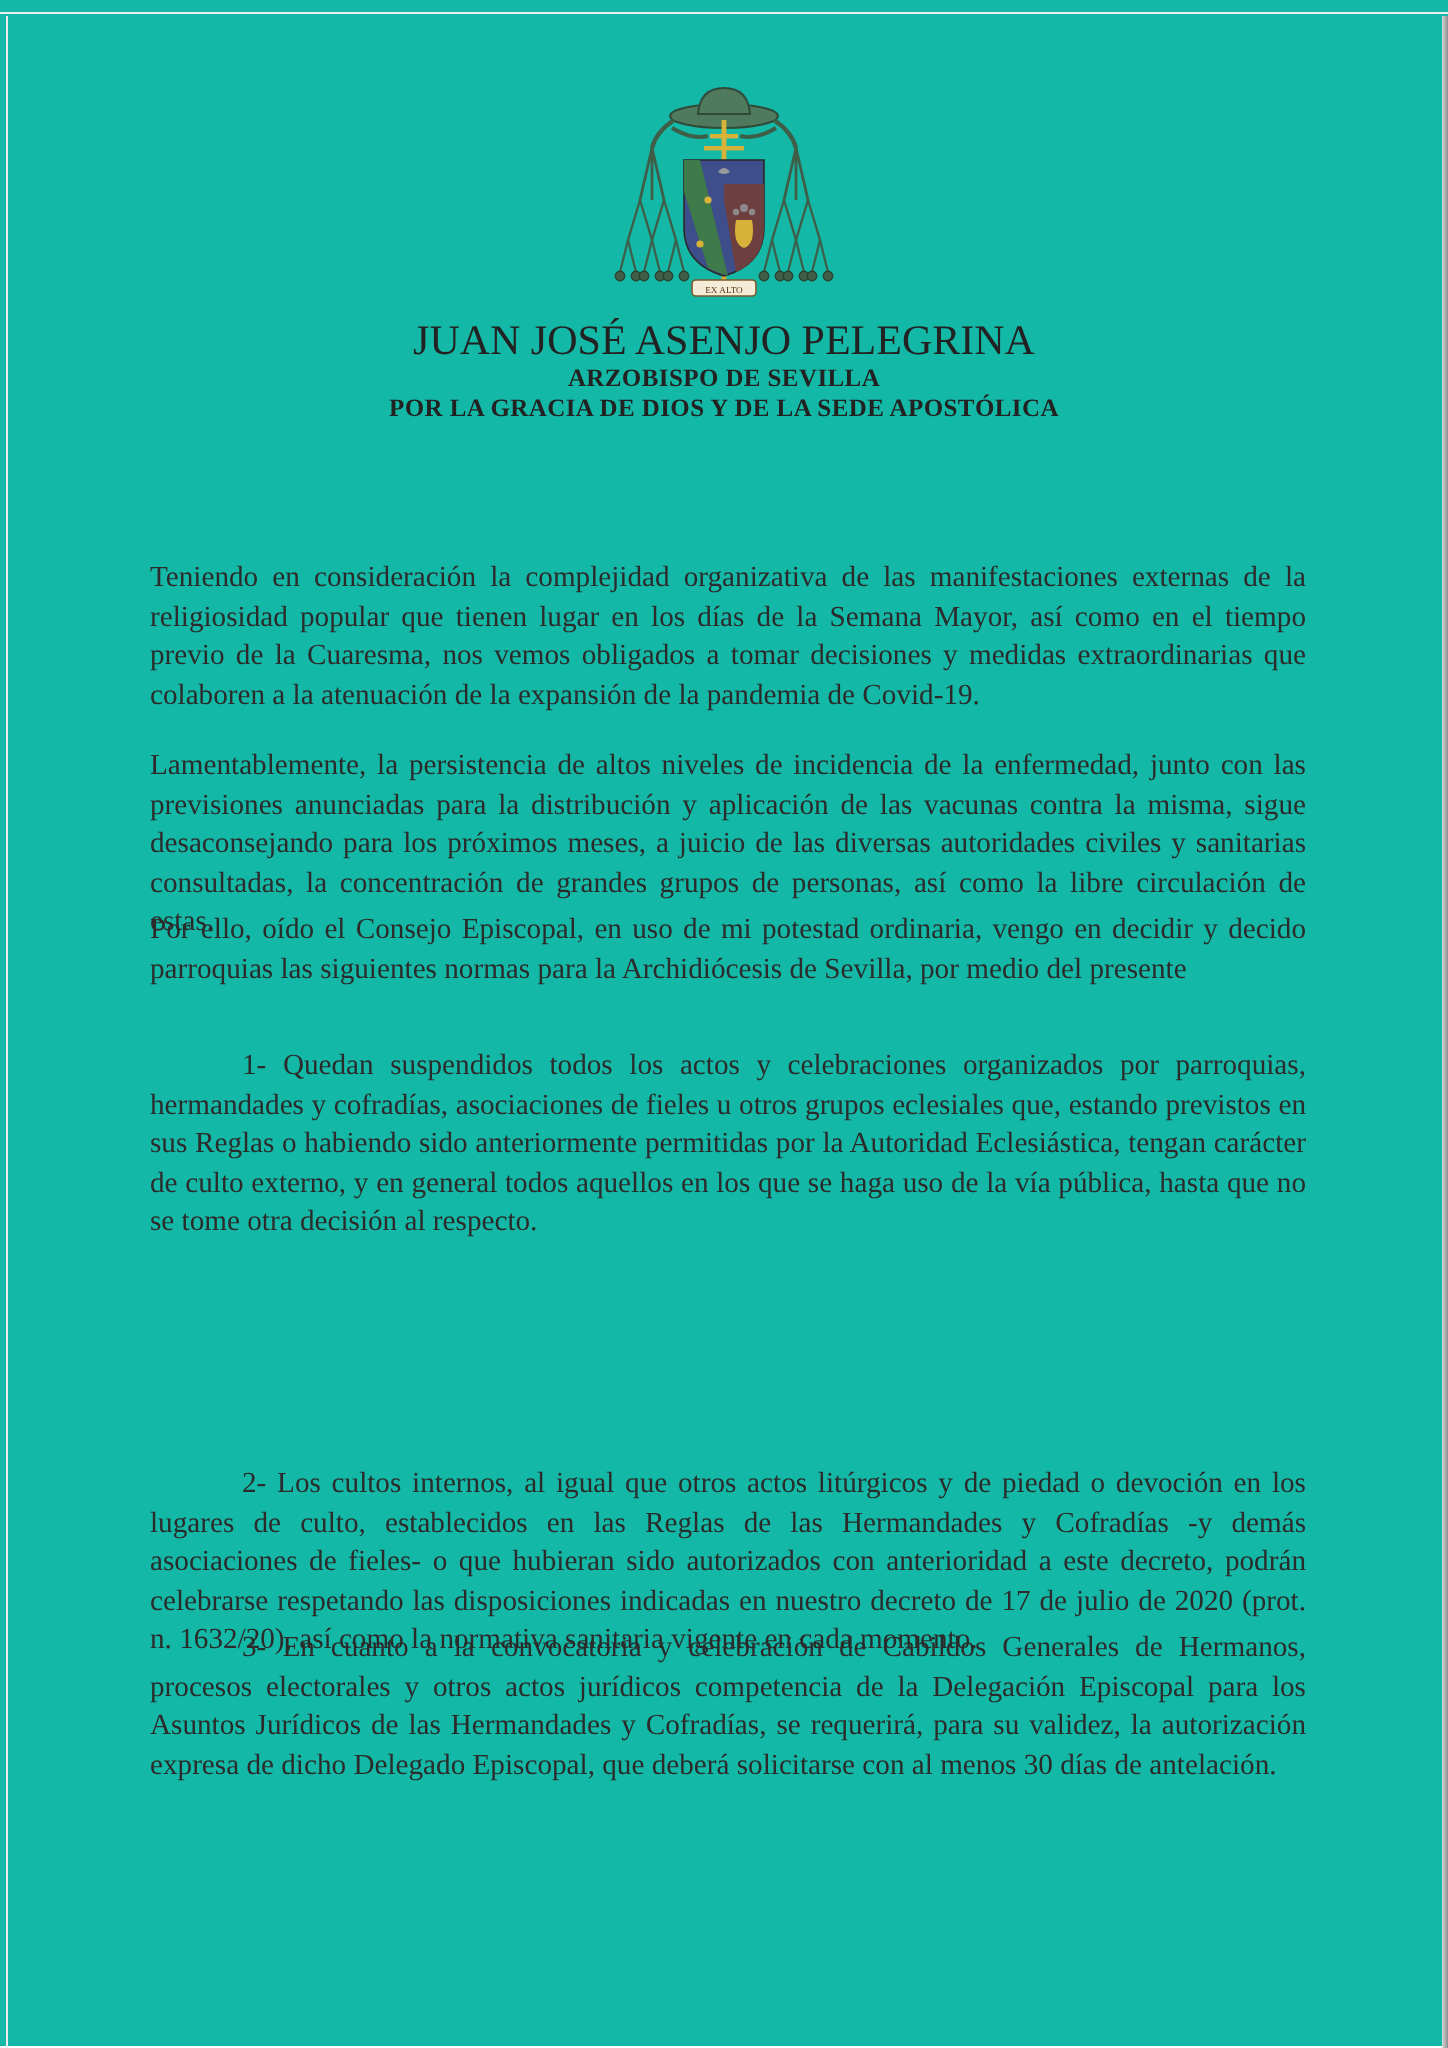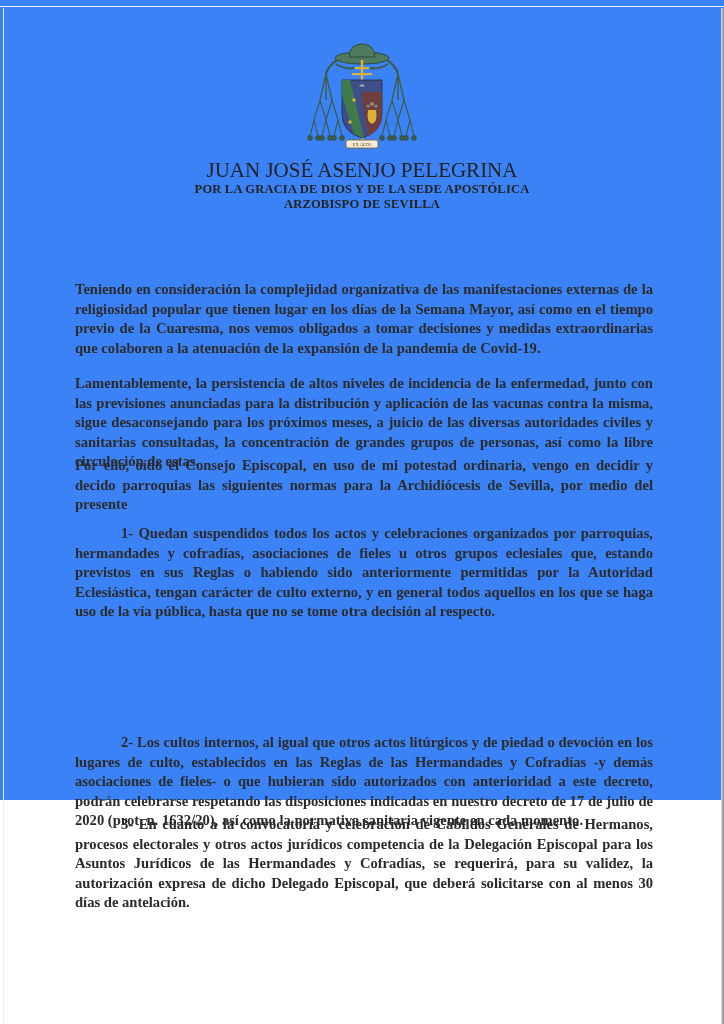--- a/index.html
+++ b/index.html
@@ -11,22 +11,22 @@
       width: 724px;
       height: 1024px;
       position: relative;
       overflow: hidden;
       font-family: "Liberation Serif", "DejaVu Serif", serif;
       color: #2a2a2a;
     }
     .page {
       position: absolute;
       left: 0; top: 0;
-      width: 724px; height: 800px;
-      background: #3b82f6;
+      width: 724px; height: 1023px;
+      background: #14b8a6;
     }
     .edge-right {
       position: absolute;
       right: 0; top: 8px;
       width: 3px; height: 1016px;
       background: linear-gradient(to right, #d8d8d8, #8c8c8c);
     }
     .edge-left {
       position: absolute;
       left: 3px; top: 8px;
@@ -64,21 +64,20 @@
       letter-spacing: 0.2px;
     }
     .body {
       position: absolute;
       left: 75px;
       width: 578px;
       font-size: 14.6px;
       line-height: 19.5px;
       color: #2b2b2b;
       text-align: justify;
-      font-weight: bold;
     }
     .body p {
       margin: 0;
     }
     .indent {
       text-indent: 46px;
     }
     .decree-title {
       position: absolute;
       left: 0; top: 502px;
@@ -146,22 +145,22 @@
     <circle cx="62" cy="66" r="1.6" fill="#8a8a8a"></circle>
     <circle cx="70" cy="66" r="1.6" fill="#8a8a8a"></circle>
     <path d="M53 46 Q56 42 59 46 Q56 48 53 46 Z" fill="#9a9a9a"></path>
 
     <rect x="40" y="100" width="32" height="8" rx="2" fill="#f4ecd6" stroke="#7a5a2a" stroke-width="0.8"></rect>
     <text x="56" y="106.3" font-size="4.6" text-anchor="middle" fill="#5a3a1a" font-family="Liberation Serif, serif">EX ALTO</text>
   </svg>
 
   <div class="header">
     <div class="name">JUAN JOSÉ ASENJO PELEGRINA</div>
+    <div class="subtitle">ARZOBISPO DE SEVILLA</div>
     <div class="subtitle">POR LA GRACIA DE DIOS Y DE LA SEDE APOSTÓLICA</div>
-    <div class="subtitle">ARZOBISPO DE SEVILLA</div>
   </div>
 
   <div class="body" style="top:280px;">
     <p>Teniendo en consideración la complejidad organizativa de las manifestaciones externas de la religiosidad popular que tienen lugar en los días de la Semana Mayor, así como en el tiempo previo de la Cuaresma, nos vemos obligados a tomar decisiones y medidas extraordinarias que colaboren a la atenuación de la expansión de la pandemia de Covid-19.</p>
   </div>
   <div class="body" style="top:374px;">
     <p>Lamentablemente, la persistencia de altos niveles de incidencia de la enfermedad, junto con las previsiones anunciadas para la distribución y aplicación de las vacunas contra la misma, sigue desaconsejando para los próximos meses, a juicio de las diversas autoridades civiles y sanitarias consultadas, la concentración de grandes grupos de personas, así como la libre circulación de estas.</p>
   </div>
   <div class="body" style="top:456px;">
     <p>Por ello, oído el Consejo Episcopal, en uso de mi potestad ordinaria, vengo en decidir y decido parroquias las siguientes normas para la Archidiócesis de Sevilla, por medio del presente</p>

